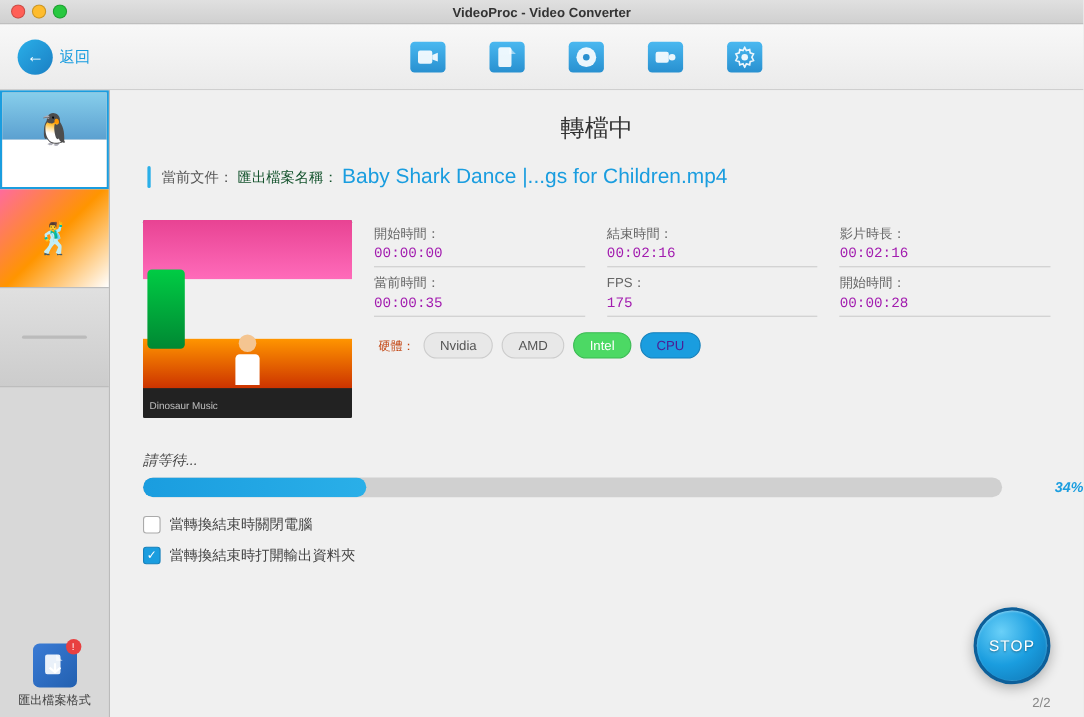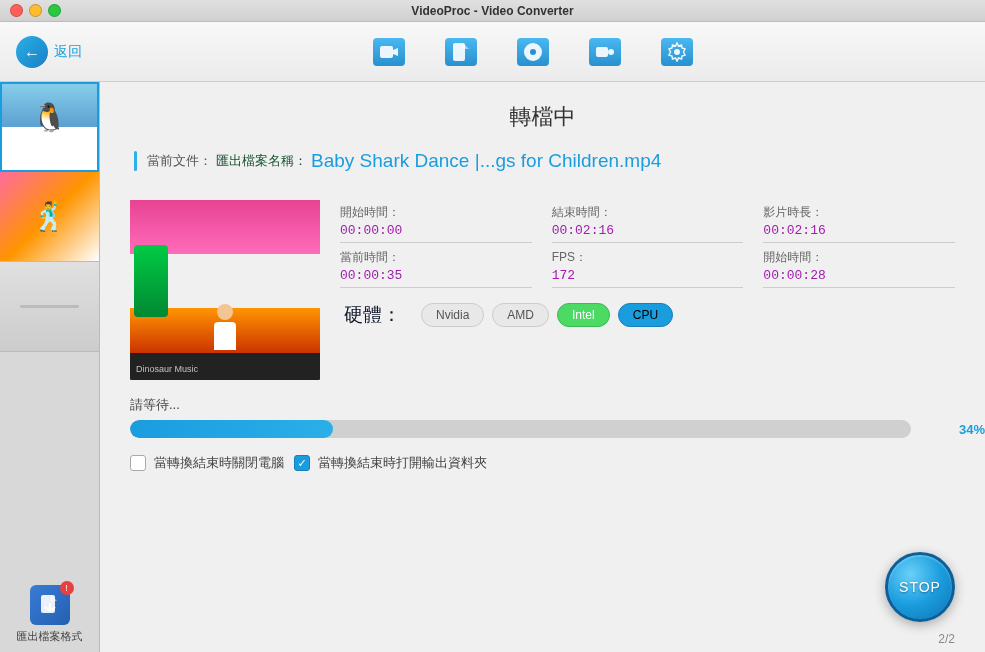--- a/index.html
+++ b/index.html
@@ -271,47 +271,48 @@
 
     
     .hw-row {
       display: flex;
       align-items: center;
       gap: 8px;
       margin-top: 8px;
       padding-left: 4px;
     }
     .hw-label {
-      font-size: 19px;
-      color: #0f172a;
-      margin-right: 12px;
+      font-size: 11px;
+      color: #c2410c;
+      margin-right: 0;
     }
     .hw-btn {
       padding: 4px 14px;
       border-radius: 14px;
       border: 1px solid #ccc;
       font-size: 12px;
       cursor: pointer;
       background: #e8e8e8;
       color: #555;
     }
     .hw-btn.active-green {
       background: #4cd964;
       border-color: #3aba52;
       color: #fff;
     }
     .hw-btn.active-blue {
       background: #1a9ddf;
       border-color: #1580bb;
-      color: #000000;
+      color: #4c1d95;
     }
 
     
     .progress-section {
-      margin-top: 0;
+      margin-top: 14px;
+      font-style: italic;
     }
     .progress-label {
       font-size: 13px;
       color: #444;
       margin-bottom: 6px;
     }
     .progress-bar-container {
       position: relative;
       height: 18px;
       background: #d0d0d0;
@@ -334,21 +335,21 @@
       font-weight: 600;
     }
     .progress-row {
       position: relative;
     }
 
     
     .checkbox-section {
       margin-top: 16px;
       display: flex;
-      flex-direction: row;
+      flex-direction: column;
       gap: 10px;
     }
     .checkbox-item {
       display: flex;
       align-items: center;
       gap: 8px;
       font-size: 13px;
       color: #444;
     }
     .checkbox-box {
@@ -585,21 +586,21 @@
           <span class="stat-value">00:02:16</span>
         </div>
 
         <div class="stat-item">
           <span class="stat-label">當前時間：</span>
           <span class="stat-value">00:00:35</span>
         </div>
 
         <div class="stat-item">
           <span class="stat-label">FPS：</span>
-          <span class="stat-value">172</span>
+          <span class="stat-value">175</span>
         </div>
 
         <div class="stat-item">
           <span class="stat-label">開始時間：</span>
           <span class="stat-value">00:00:28</span>
         </div>
 
         <div class="hw-row" style="grid-column: 1 / span 2;">
           <span class="hw-label">硬體：</span>
           <button class="hw-btn">Nvidia</button>

